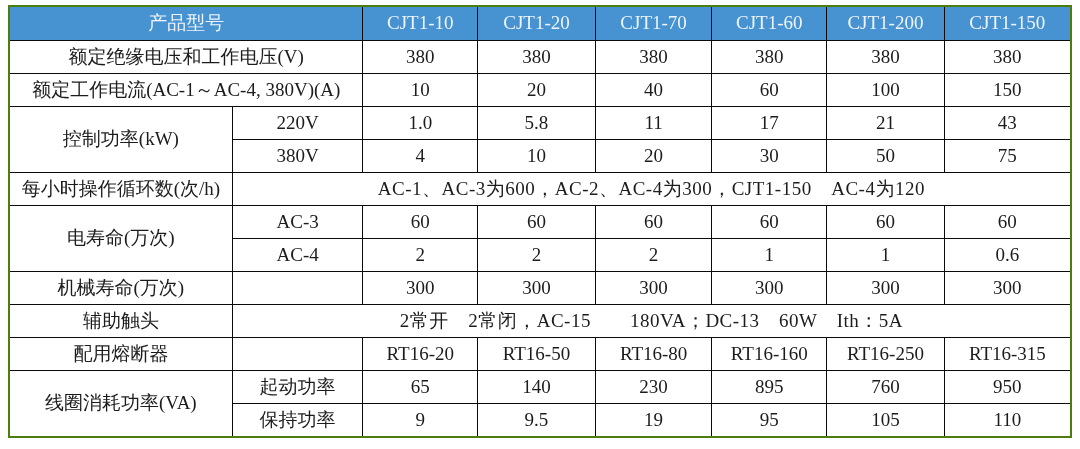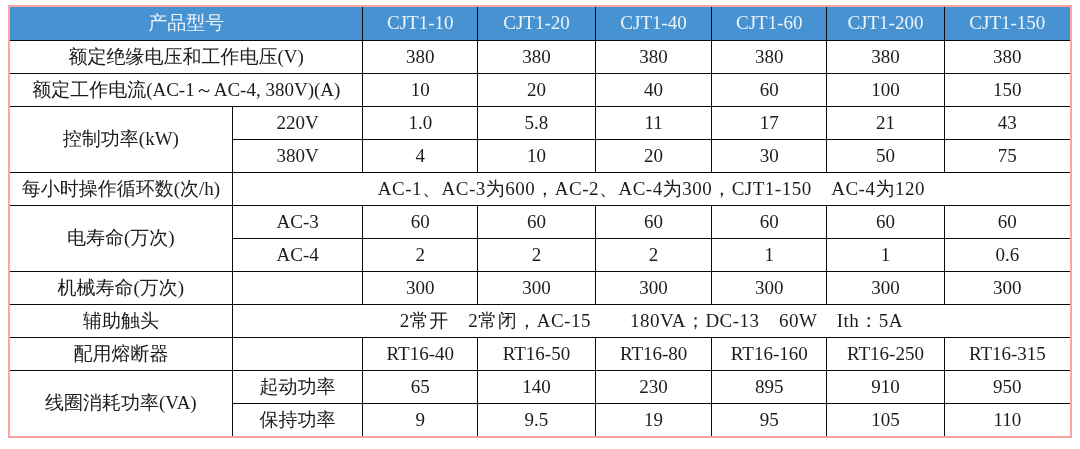--- a/index.html
+++ b/index.html
@@ -11,21 +11,21 @@
     overflow: hidden;
     font-family: "Liberation Serif", "DejaVu Serif", serif;
   }
   .table-wrap {
     padding: 5px 8px;
   }
   table.spec-table {
     border-collapse: collapse;
     table-layout: fixed;
     width: 1064px;
-    border: 2px solid #fca5a5;
+    border: 2px solid #4d7c0f;
   }
   table.spec-table th,
   table.spec-table td {
     border: 1px solid #0a0a0a;
     text-align: center;
     vertical-align: middle;
     height: 32px;
     padding: 0 2px;
     font-size: 19px;
     font-weight: normal;
@@ -55,21 +55,21 @@
         <col style="width:116px">
       <col style="width:114px">
         <col style="width:117px">
         <col style="width:126px">
     </colgroup>
     <thead>
       <tr>
         <th colspan="2">产品型号</th>
         <th>CJT1-10</th>
         <th>CJT1-20</th>
-        <th>CJT1-40</th>
+        <th>CJT1-70</th>
         <th>CJT1-60</th>
         <th>CJT1-200</th>
         <th>CJT1-150</th>
       </tr>
     </thead>
     <tbody>
       <tr>
         <td colspan="2" class="row-label">额定绝缘电压和工作电压(V)</td>
         <td>380</td>
         <td>380</td>
@@ -139,35 +139,35 @@
         <td>300</td>
         <td>300</td>
       </tr>
       <tr>
         <td class="row-label">辅助触头</td>
         <td colspan="7" class="merged-value-cell">2常开　2常闭，AC-15　　180VA；DC-13　60W　Ith：5A</td>
       </tr>
       <tr>
         <td class="row-label">配用熔断器</td>
         <td></td>
-        <td>RT16-40</td>
+        <td>RT16-20</td>
         <td>RT16-50</td>
         <td>RT16-80</td>
         <td>RT16-160</td>
         <td>RT16-250</td>
         <td>RT16-315</td>
       </tr>
       <tr>
         <td rowspan="2" class="row-label">线圈消耗功率(VA)</td>
         <td>起动功率</td>
         <td>65</td>
         <td>140</td>
         <td>230</td>
         <td>895</td>
-        <td>910</td>
+        <td>760</td>
         <td>950</td>
       </tr>
       <tr>
         <td>保持功率</td>
         <td>9</td>
         <td>9.5</td>
         <td>19</td>
         <td>95</td>
         <td>105</td>
         <td>110</td>

